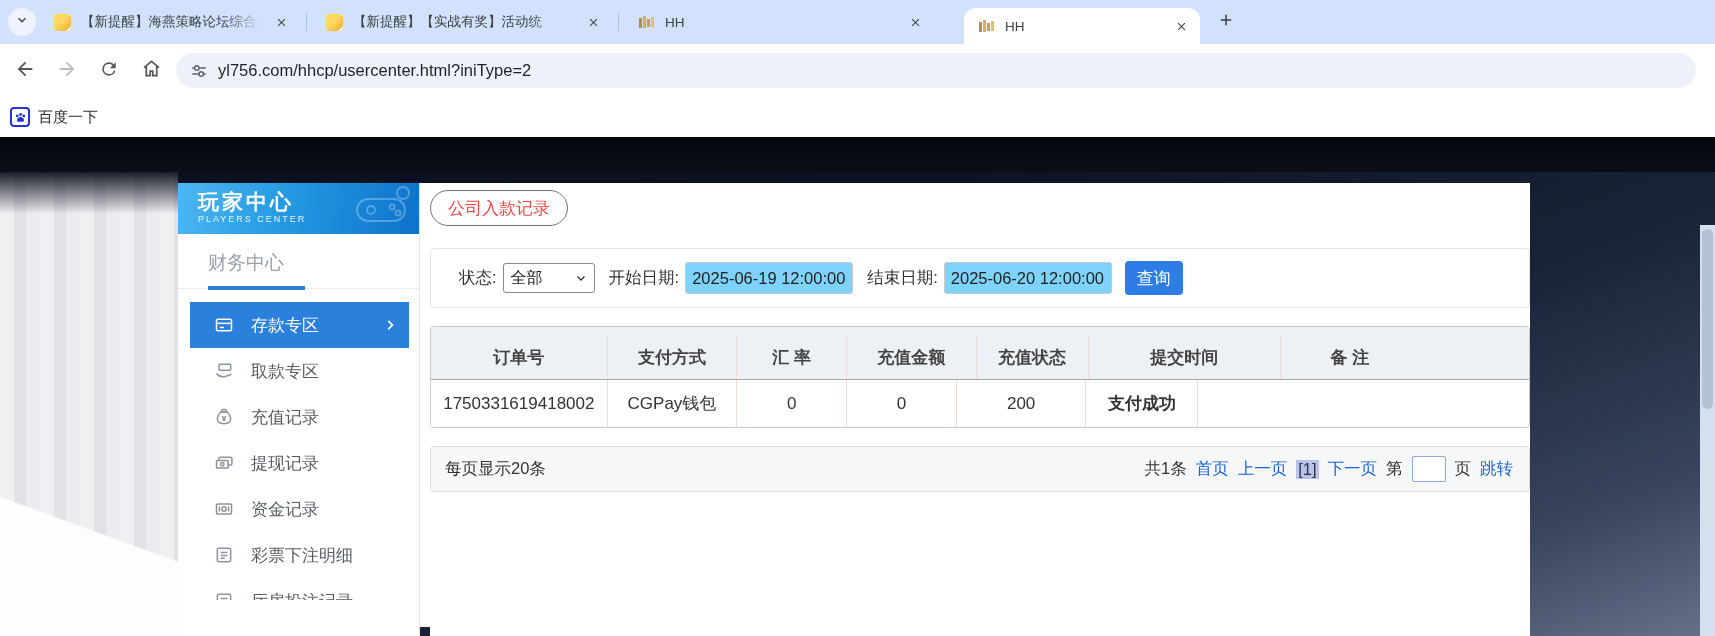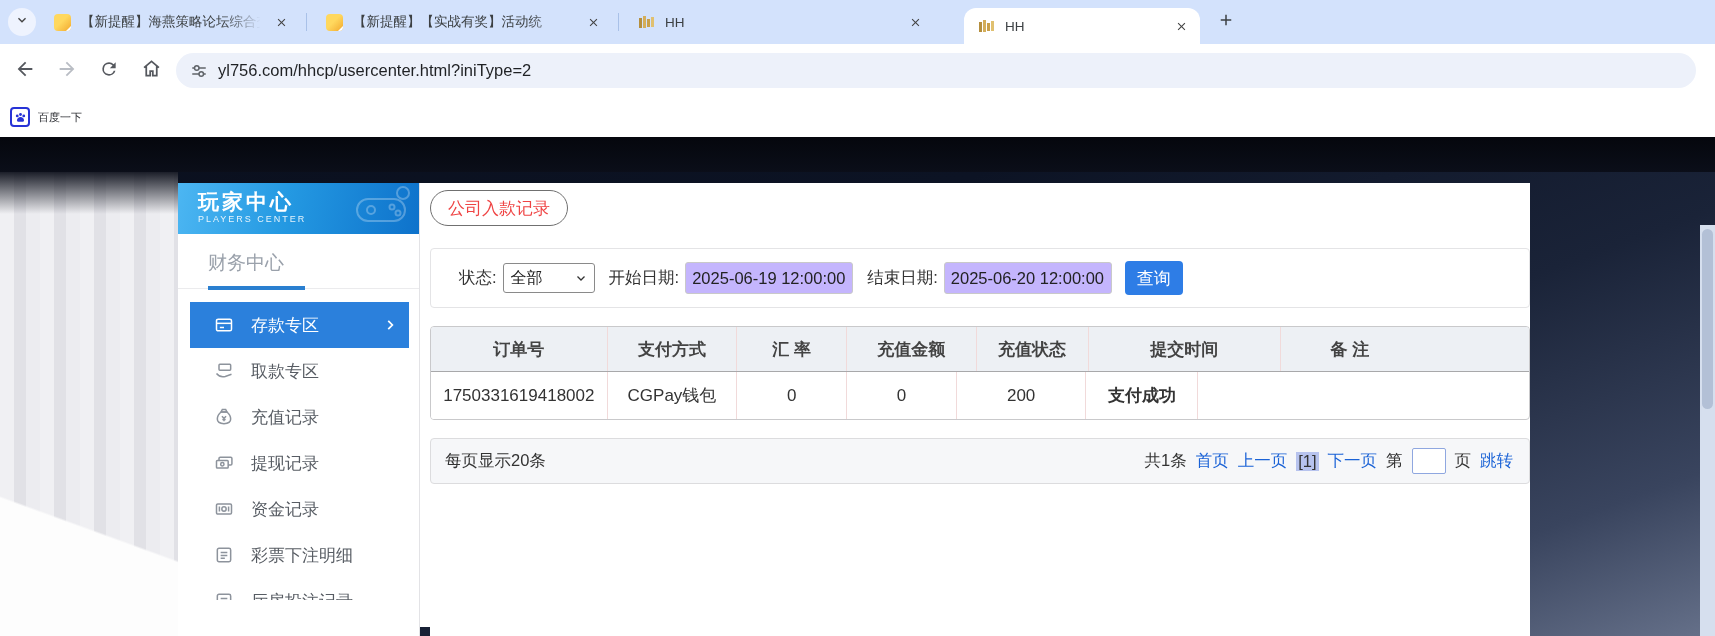--- a/index.html
+++ b/index.html
@@ -35,21 +35,21 @@
              color:#55585e; margin-left:8px; }
   .nav-btn.disabled { color:#b9bdc4; }
   .omnibox { position:absolute; left:176px; top:9px; width:1520px; height:35px;
              background:#edf1fa; border-radius:18px; display:flex; align-items:center;
              padding:0 14px; }
   .omnibox .url { font-size:16.5px; color:#1f2124; margin-left:10px; }
   .site-info { color:#5f6368; display:flex; }
 
   .bookmarks { position:absolute; left:0; top:97px; width:1715px; height:40px; background:#fff;
                display:flex; align-items:center; }
-  .bookmark { display:flex; align-items:center; gap:8px; margin-left:10px; font-size:11px; color:#2c2e33; }
+  .bookmark { display:flex; align-items:center; gap:8px; margin-left:10px; font-size:15px; color:#2c2e33; }
   .baidu-ico { width:20px; height:20px; border:2px solid #2733d6; border-radius:4px;
                background:#fff; color:#2733d6; display:flex; align-items:center; justify-content:center; }
 
   
   .page { position:absolute; left:0; top:137px; width:1715px; height:499px; overflow:hidden;
           background:linear-gradient(160deg,#0a0f1d 0%,#0c1324 35%,#1a2338 62%,#39445e 85%,#66718a 100%); }
   .page-topband { position:absolute; left:0; top:0; width:1715px; height:35px;
           background:linear-gradient(180deg,#05070d,#0b0e19); }
   .page-leftstrip { position:absolute; left:0; top:35px; width:178px; height:464px;
           background:
@@ -95,30 +95,30 @@
 
   .filterbar { margin-top:22px; height:60px; border:1px solid #e4e4e6; border-radius:4px;
           display:flex; align-items:center; padding:0 16px; font-size:16.5px; color:#333; }
   .flabel { margin:0 6px 0 14px; }
   .flabel:first-child { margin-left:12px; }
   .selectbox { width:92px; height:30px; border:1px solid #8a8a8a; border-radius:3px;
           display:flex; align-items:center; justify-content:space-between; padding:0 7px;
           font-size:16px; background:#fff; color:#222; }
   .selectbox .chev { color:#333; display:flex; }
   .dateinput { width:168px; height:32px; border:1px solid #c9c9c9; border-radius:3px;
-          font-size:16.5px; color:#222; padding:0 6px; background:#c4b5fd;
+          font-size:16.5px; color:#222; padding:0 6px; background:#7dd3fc;
           font-family:"Liberation Sans","DejaVu Sans",sans-serif; }
   .searchbtn { margin-left:13px; width:58px; height:34px; background:#2e7de6; color:#fff;
           border:none; border-radius:4px; font-size:17px;
           font-family:"Liberation Sans","DejaVu Sans",sans-serif; }
 
   .datatable { margin-top:18px; border:1px solid #c9c9cb; border-radius:4px; overflow:hidden; }
   .trow { display:flex; }
   .thead { background:#edf0f4; border-bottom:1px solid #a8a8aa; }
-  .thead .tc { height:44px; font-weight:bold; color:#434343; font-size:17px; }
+  .thead .tc { height:44px; font-weight:bold; color:#434343; font-size:17px;margin-top:8px; }
   .tbody .tc { height:47px; color:#333; font-size:17px; background:#fff; }
   .tc { display:flex; align-items:center; justify-content:center; border-left:1px solid #f1dada; }
   .tc:first-child { border-left:none; }
   .c0{width:16.0%;} .c1{width:11.8%;} .c2{width:10.0%;} .c3{width:10.0%;}
   .c4{width:11.8%;} .c5{width:10.2%;font-weight:bold;} .c6{width:17.5%;} .c7{width:12.7%;}
 
   .pager { margin-top:18px; height:46px; background:#f6f7f9; border:1px solid #dcdcde;
            border-radius:4px; display:flex; align-items:center; justify-content:space-between;
            padding:0 16px 0 14px; font-size:16.5px; color:#333; }
   .pager-right { display:flex; align-items:center; gap:9px; }

